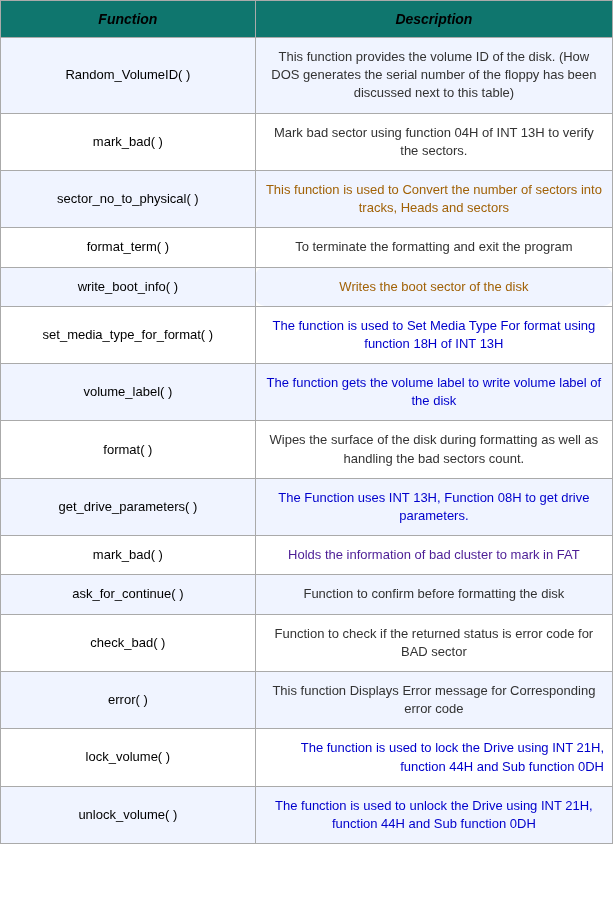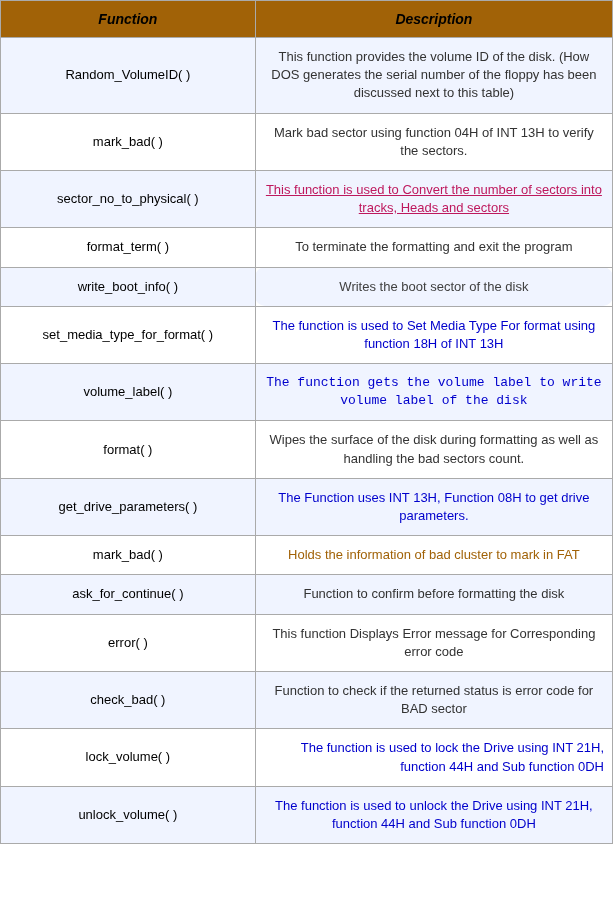--- a/index.html
+++ b/index.html
@@ -7,21 +7,21 @@
       font-family: Arial, sans-serif;
       font-size: 13px;
       background: #fff;
       width: 613px;
     }
     table {
       width: 613px;
       border-collapse: collapse;
     }
     th {
-      background: #a16207;
+      background: #0f766e;
       font-weight: bold;
       font-style: italic;
       text-align: center;
       padding: 10px 8px;
       border: 1px solid #aaa;
       font-size: 14px;
     }
     td {
       border: 1px solid #aaa;
       padding: 10px 8px;
@@ -57,61 +57,61 @@
   <tr>
         <td class="func-col">Random_VolumeID( )</td>
         <td class="desc-col" style="color: rgb(51, 51, 51);">This function provides the volume ID of the disk. (How DOS generates the serial number of the floppy has been discussed next to this table)</td>
       </tr>
       <tr>
         <td class="func-col">mark_bad( )</td>
         <td class="desc-col" style="color: rgb(51, 51, 51);">Mark bad sector using function 04H of INT 13H to verify the sectors.</td>
       </tr>
       <tr>
         <td class="func-col">sector_no_to_physical( )</td>
-        <td class="desc-col" style="color: #be185d; text-decoration: underline;">This function is used to Convert the number of sectors into tracks, Heads and sectors</td>
+        <td class="desc-col" style="color: #a16207;">This function is used to Convert the number of sectors into tracks, Heads and sectors</td>
       </tr>
       <tr>
         <td class="func-col">format_term( )</td>
         <td class="desc-col" style="color: rgb(51, 51, 51);">To terminate the formatting and exit the program</td>
       </tr>
       <tr>
         <td class="func-col">write_boot_info( )</td>
-        <td class="desc-col" style="color: #404040; border-radius: 10px;">Writes the boot sector of the disk</td>
+        <td class="desc-col" style="color: #a16207; border-radius: 10px;">Writes the boot sector of the disk</td>
       </tr>
       <tr>
         <td class="func-col">set_media_type_for_format( )</td>
         <td class="desc-col" style="color: rgb(0, 0, 204);">The function is used to Set Media Type For format using function 18H of INT 13H</td>
       </tr>
       <tr>
         <td class="func-col">volume_label( )</td>
-        <td class="desc-col" style="color: rgb(0, 0, 204); font-family: Liberation Mono, monospace;">The function gets the volume label to write volume label of the disk</td>
+        <td class="desc-col" style="color: rgb(0, 0, 204);">The function gets the volume label to write volume label of the disk</td>
       </tr>
       <tr>
         <td class="func-col">format( )</td>
         <td class="desc-col" style="color: rgb(51, 51, 51);">Wipes the surface of the disk during formatting as well as handling the bad sectors count.</td>
       </tr>
       <tr>
         <td class="func-col">get_drive_parameters( )</td>
         <td class="desc-col" style="color: rgb(0, 0, 204);">The Function uses INT 13H, Function 08H to get drive parameters.</td>
       </tr>
       <tr>
         <td class="func-col">mark_bad( )</td>
-        <td class="desc-col" style="color: #a16207;">Holds the information of bad cluster to mark in FAT</td>
+        <td class="desc-col" style="color: #4c1d95;">Holds the information of bad cluster to mark in FAT</td>
       </tr>
       <tr>
         <td class="func-col">ask_for_continue( )</td>
         <td class="desc-col" style="color: rgb(51, 51, 51);">Function to confirm before formatting the disk</td>
       </tr>
       <tr>
+        <td class="func-col">check_bad( )</td>
+        <td class="desc-col" style="color: rgb(51, 51, 51);">Function to check if the returned status is error code for BAD sector</td>
+      </tr>
+      <tr>
         <td class="func-col">error( )</td>
         <td class="desc-col" style="color: rgb(51, 51, 51);">This function Displays Error message for Corresponding error code</td>
-      </tr>
-      <tr>
-        <td class="func-col">check_bad( )</td>
-        <td class="desc-col" style="color: rgb(51, 51, 51);">Function to check if the returned status is error code for BAD sector</td>
       </tr>
       <tr>
         <td class="func-col">lock_volume( )</td>
         <td class="desc-col" style="color: rgb(0, 0, 204); text-align: right;">The function is used to lock the Drive using INT 21H, function 44H and Sub function 0DH</td>
       </tr>
       <tr>
         <td class="func-col">unlock_volume( )</td>
         <td class="desc-col" style="color: rgb(0, 0, 204);">The function is used to unlock the Drive using INT 21H, function 44H and Sub function 0DH</td>
       </tr>
     </tbody>

